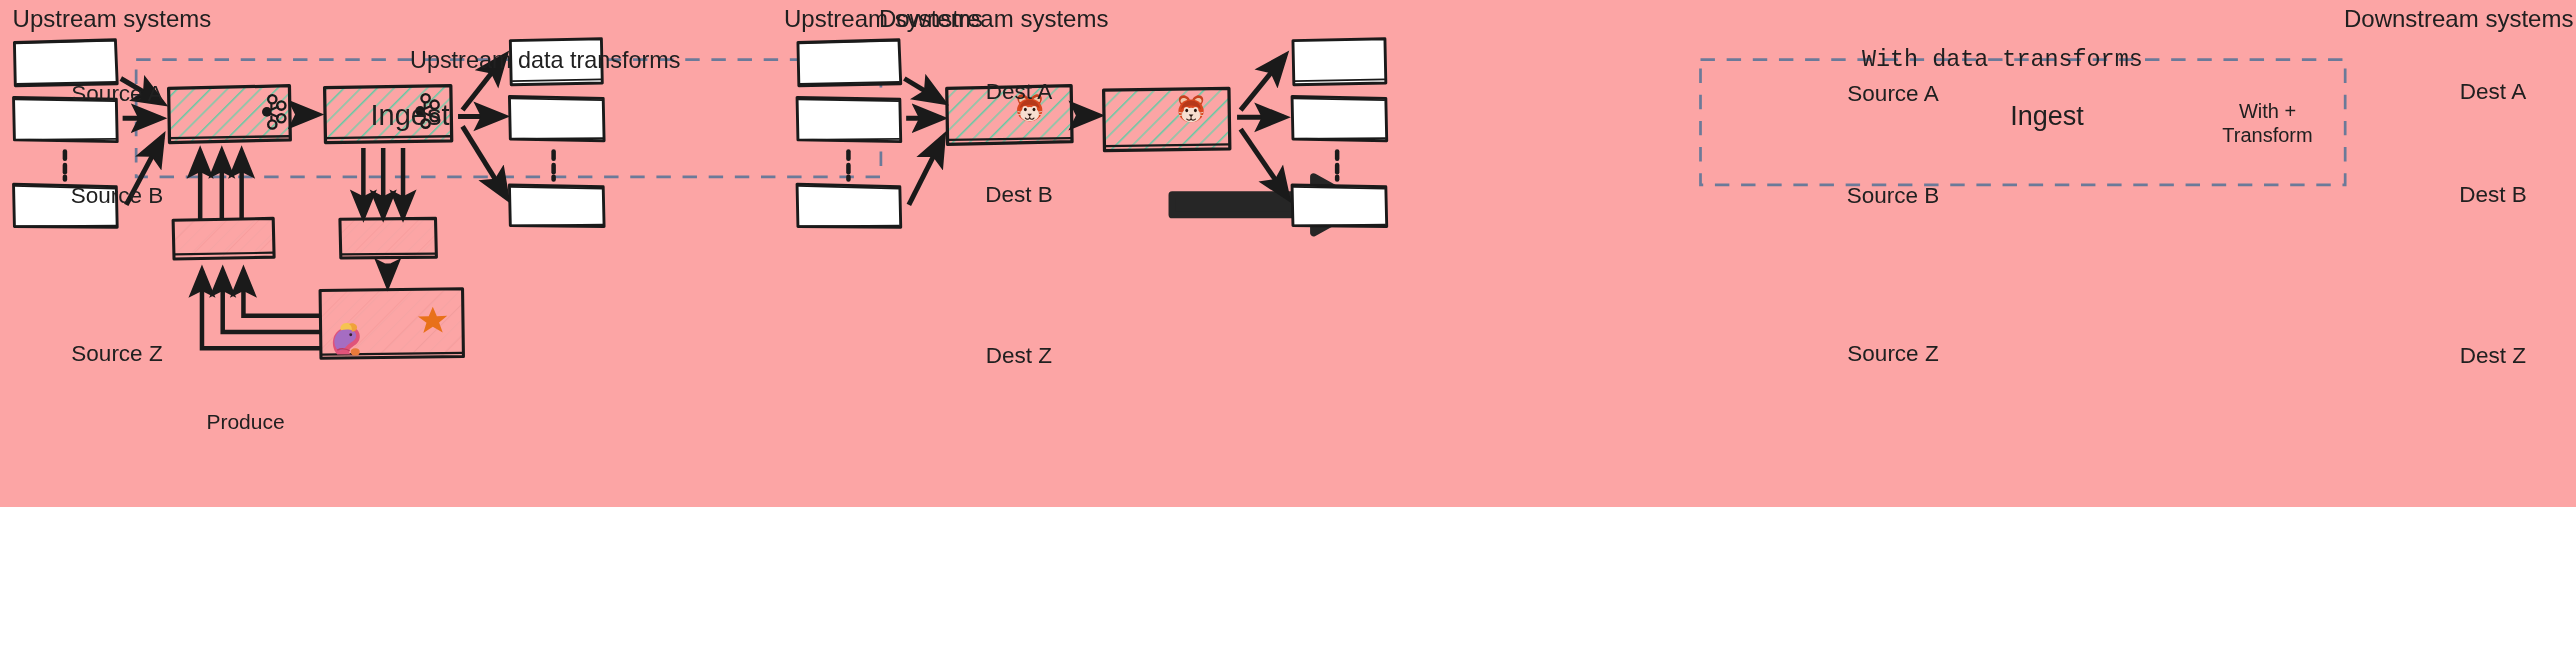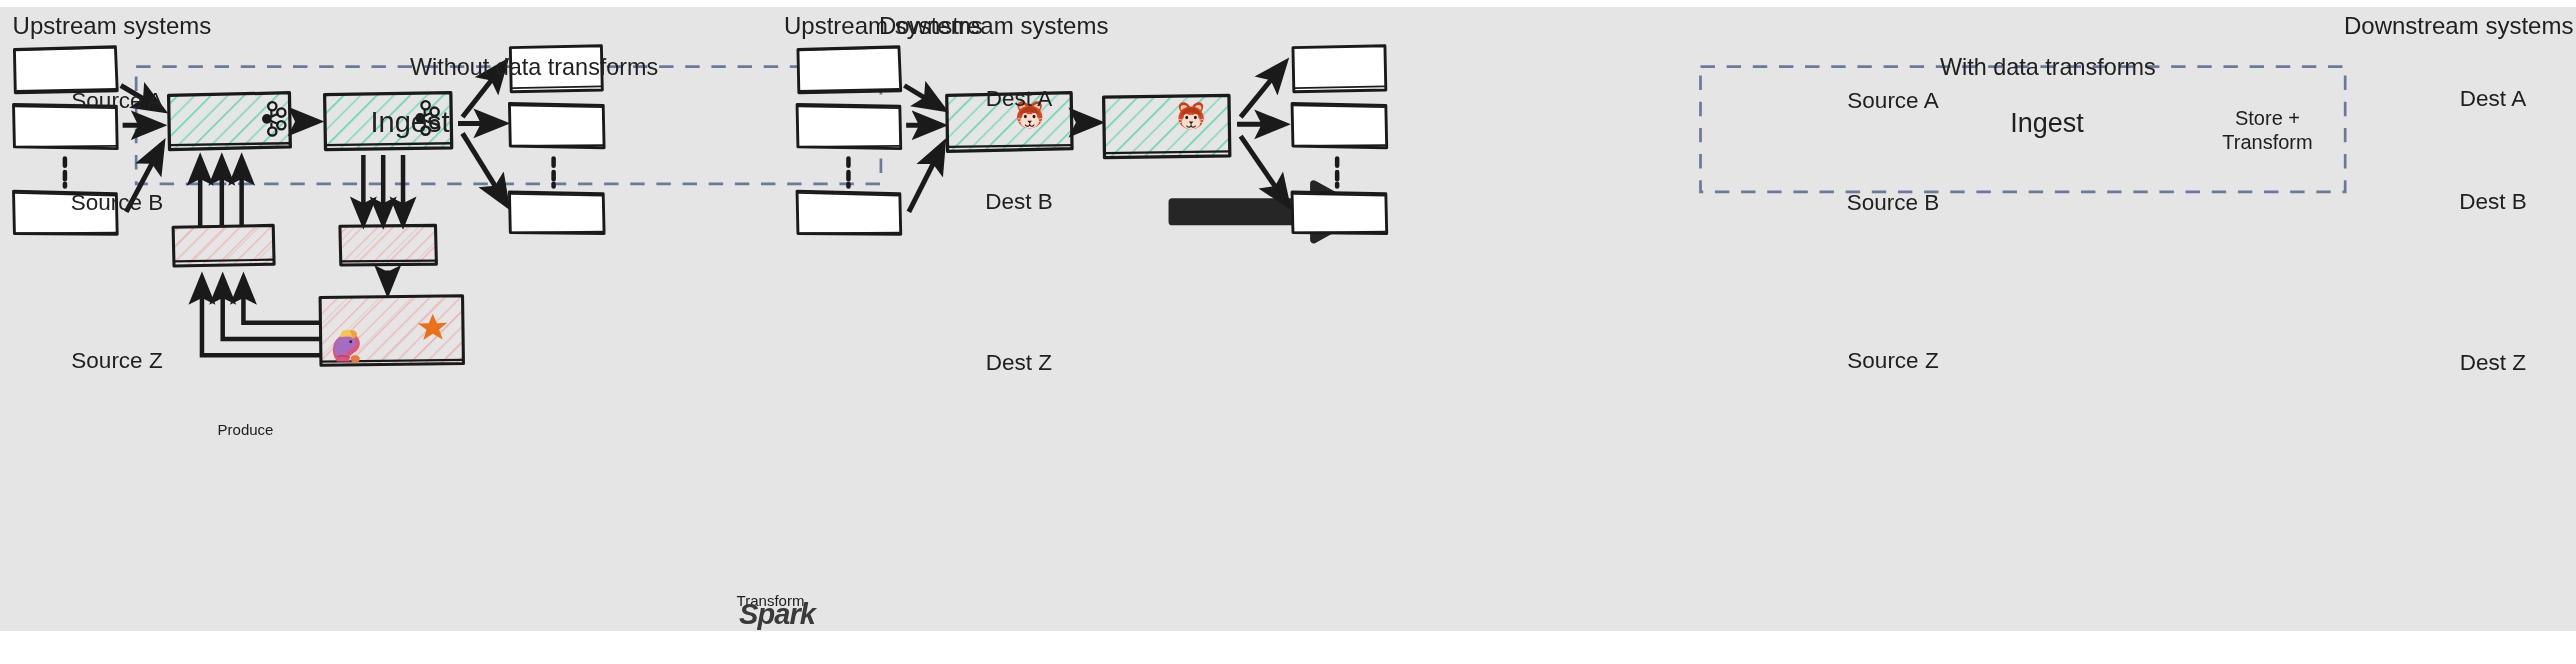--- a/index.html
+++ b/index.html
@@ -4,43 +4,42 @@
 <title>Data pipeline architecture diagram</title>
 <style>
   html,body{margin:0;padding:0;background:#ffffff;}
   body{
     font-family:"Liberation Sans", sans-serif;
     -webkit-font-smoothing:antialiased;
   }
   #canvas{
     position:relative;
     width:2576px;
-    height:624px;
-    background:#e5e5e5;
+    height:507px;
+    background:#fca5a5;
     overflow:hidden;
-    margin-top:7px;
   }
   svg.layer{
     position:absolute;
     left:0; top:0;
     width:2576px;
     height:665px;
     overflow:visible;
   }
   .lbl{
     position:absolute;
     color:#202020;
     white-space:pre;
     line-height:1.15;
   }
   .section-title{ font-size:24px; }
   .panel-title{ font-size:23.4px; }
   .box-label{ font-size:22.5px; text-align:left; }
   .big-box-label{ font-size:29px; text-align:center; }
-  .mid-box-label{ font-size:15px; text-align:center; }
+  .mid-box-label{ font-size:21px; text-align:center; }
   .two-line{ font-size:20px; text-align:center; line-height:1.22; }
   .node-txt{
     position:absolute;
     display:flex;
     align-items:center;
     justify-content:center;
     color:#202020;
     pointer-events:none;
   }
 </style>
@@ -363,48 +362,48 @@
       <path d="M16,27 C14,29 11.5,28 11,26.4" fill="none" stroke="#2b1610" stroke-width="1.2"></path>
       <path d="M16,27 C18,29 20.5,28 21,26.4" fill="none" stroke="#2b1610" stroke-width="1.2"></path>
       <path d="M7,20.5 L2.5,19.5 M7,22.5 L2.6,23.2" stroke="#e9cfc0" stroke-width="1"></path>
       <path d="M25,20.5 L29.5,19.5 M25,22.5 L29.4,23.2" stroke="#e9cfc0" stroke-width="1"></path>
     </g>
 
   </svg>
 
   <div class="lbl section-title" style="left:12.6px; top:4.5px;">Upstream systems</div>
   <div class="lbl section-title" style="left:879px; top:4.5px;">Downstream systems</div>
-  <div class="lbl panel-title" style="left:410px; top:47px;">Without data transforms</div>
+  <div class="lbl panel-title" style="left:410px; top:47px;">Upstream data transforms</div>
 
   <div class="node-txt box-label" style="left:27px; top:72px; width:180px; height:43px;">Source A</div>
   <div class="node-txt box-label" style="left:27px; top:174px; width:180px; height:43px;">Source B</div>
   <div class="node-txt box-label" style="left:27px; top:332px; width:180px; height:43px;">Source Z</div>
 
   <div class="node-txt big-box-label" style="left:320px; top:94px; width:180px; height:43px;">Ingest</div>
 
   <div class="node-txt mid-box-label" style="left:133px; top:404px; width:225px; height:36px;">Produce</div>
   <div class="node-txt mid-box-label" style="left:658px; top:575px; width:225px; height:36px;">Transform</div>
 
   <div class="lbl" style="left:739px; top:591px; font-size:29px; font-style:italic; font-weight:bold; color:#3a3a3a; letter-spacing:-0.9px;">Spark</div>
 
   <div class="node-txt box-label" style="left:929px; top:70px; width:180px; height:43px;">Dest A</div>
   <div class="node-txt box-label" style="left:929px; top:173px; width:180px; height:43px;">Dest B</div>
   <div class="node-txt box-label" style="left:929px; top:334px; width:180px; height:43px;">Dest Z</div>
 
   <div class="lbl section-title" style="left:784px; top:4.5px;">Upstream systems</div>
   <div class="lbl section-title" style="left:2344px; top:4.5px;">Downstream systems</div>
-  <div class="lbl panel-title" style="left:1940px; top:47px;">With data transforms</div>
+  <div class="lbl panel-title" style="left:1862px; top:47px;font-family:Liberation Mono, monospace;">With data transforms</div>
 
   <div class="node-txt box-label" style="left:1803px; top:72px; width:180px; height:43px;">Source A</div>
   <div class="node-txt box-label" style="left:1803px; top:174px; width:180px; height:43px;">Source B</div>
   <div class="node-txt box-label" style="left:1803px; top:332px; width:180px; height:43px;">Source Z</div>
 
   <div class="node-txt big-box-label" style="left:1957px; top:95px; width:180px; height:43px; font-size:27px;">Ingest</div>
   <div class="node-txt two-line" style="left:2182px; top:96px; width:171px; height:54px; flex-direction:column;">
-    <span>Store +</span>
+    <span>With +</span>
     <span>Transform</span>
   </div>
 
   <div class="node-txt box-label" style="left:2403px; top:70px; width:180px; height:43px;">Dest A</div>
   <div class="node-txt box-label" style="left:2403px; top:173px; width:180px; height:43px;">Dest B</div>
   <div class="node-txt box-label" style="left:2403px; top:334px; width:180px; height:43px;">Dest Z</div>
 
 </div>
 
 

